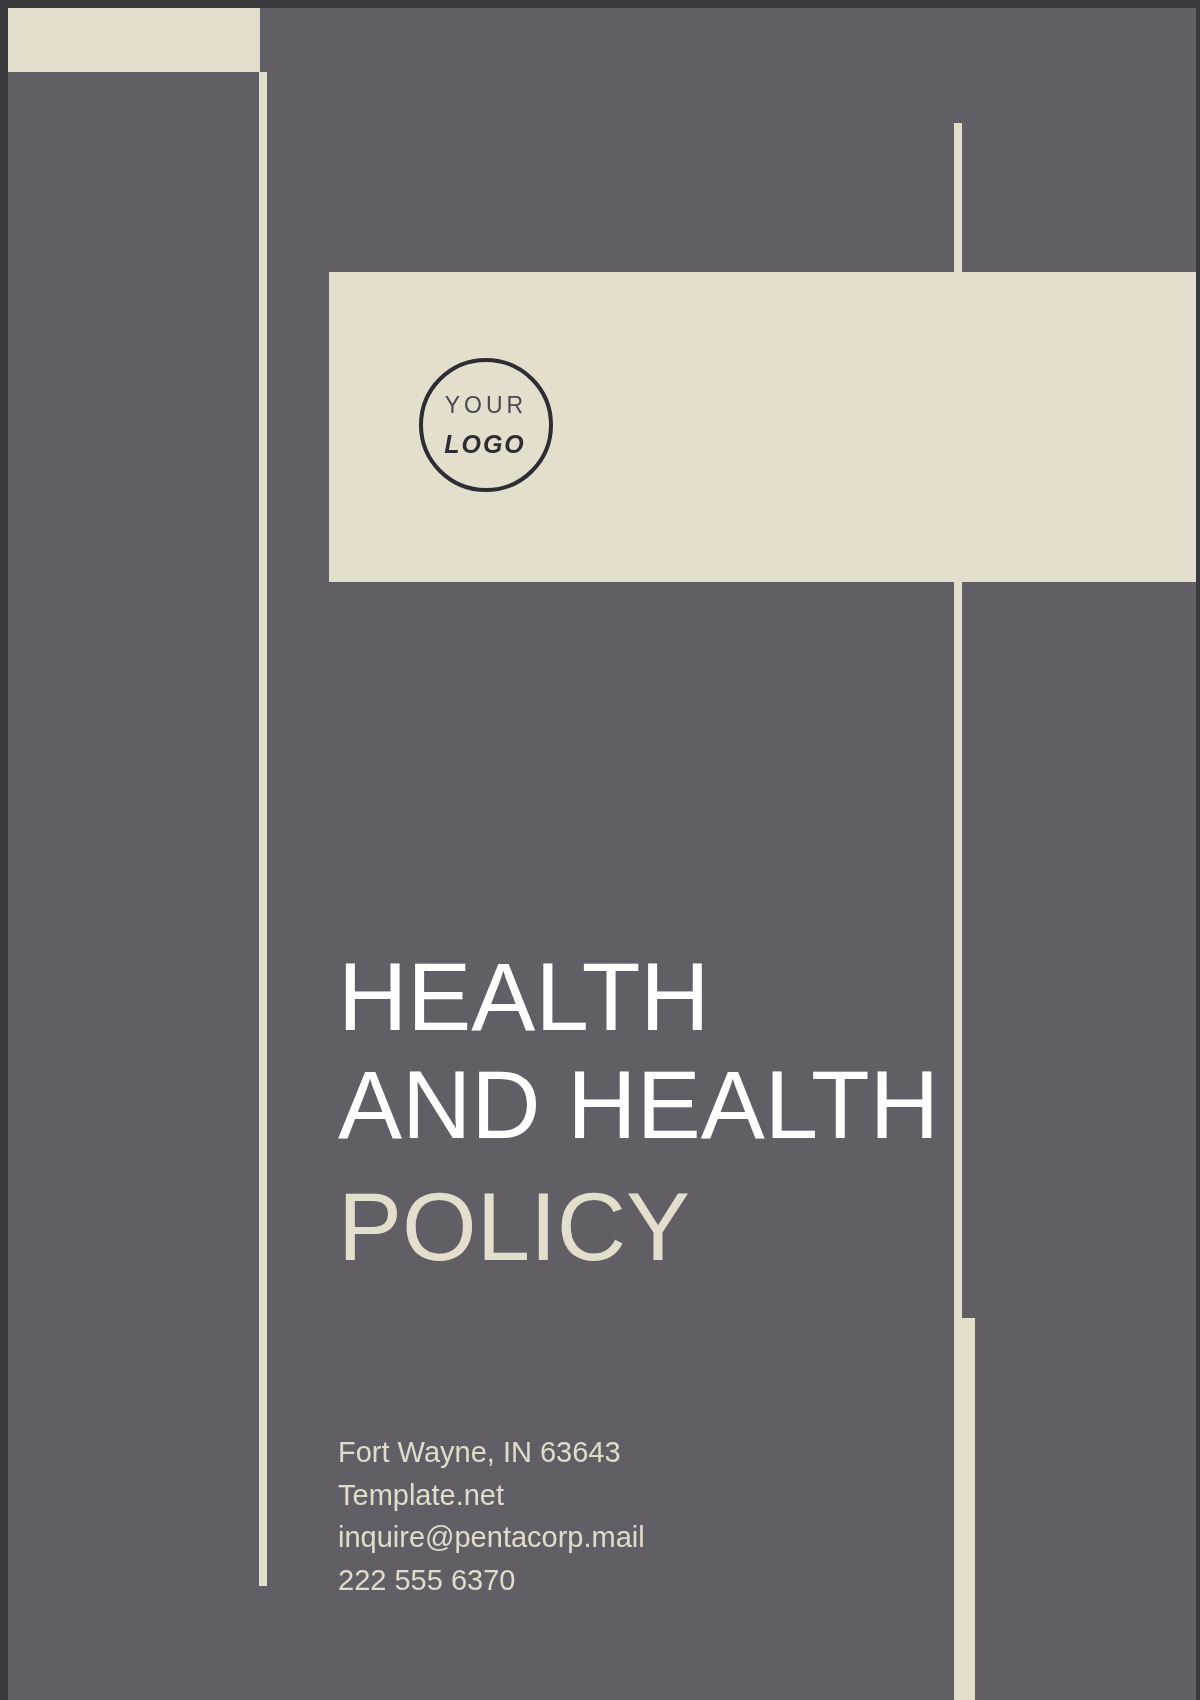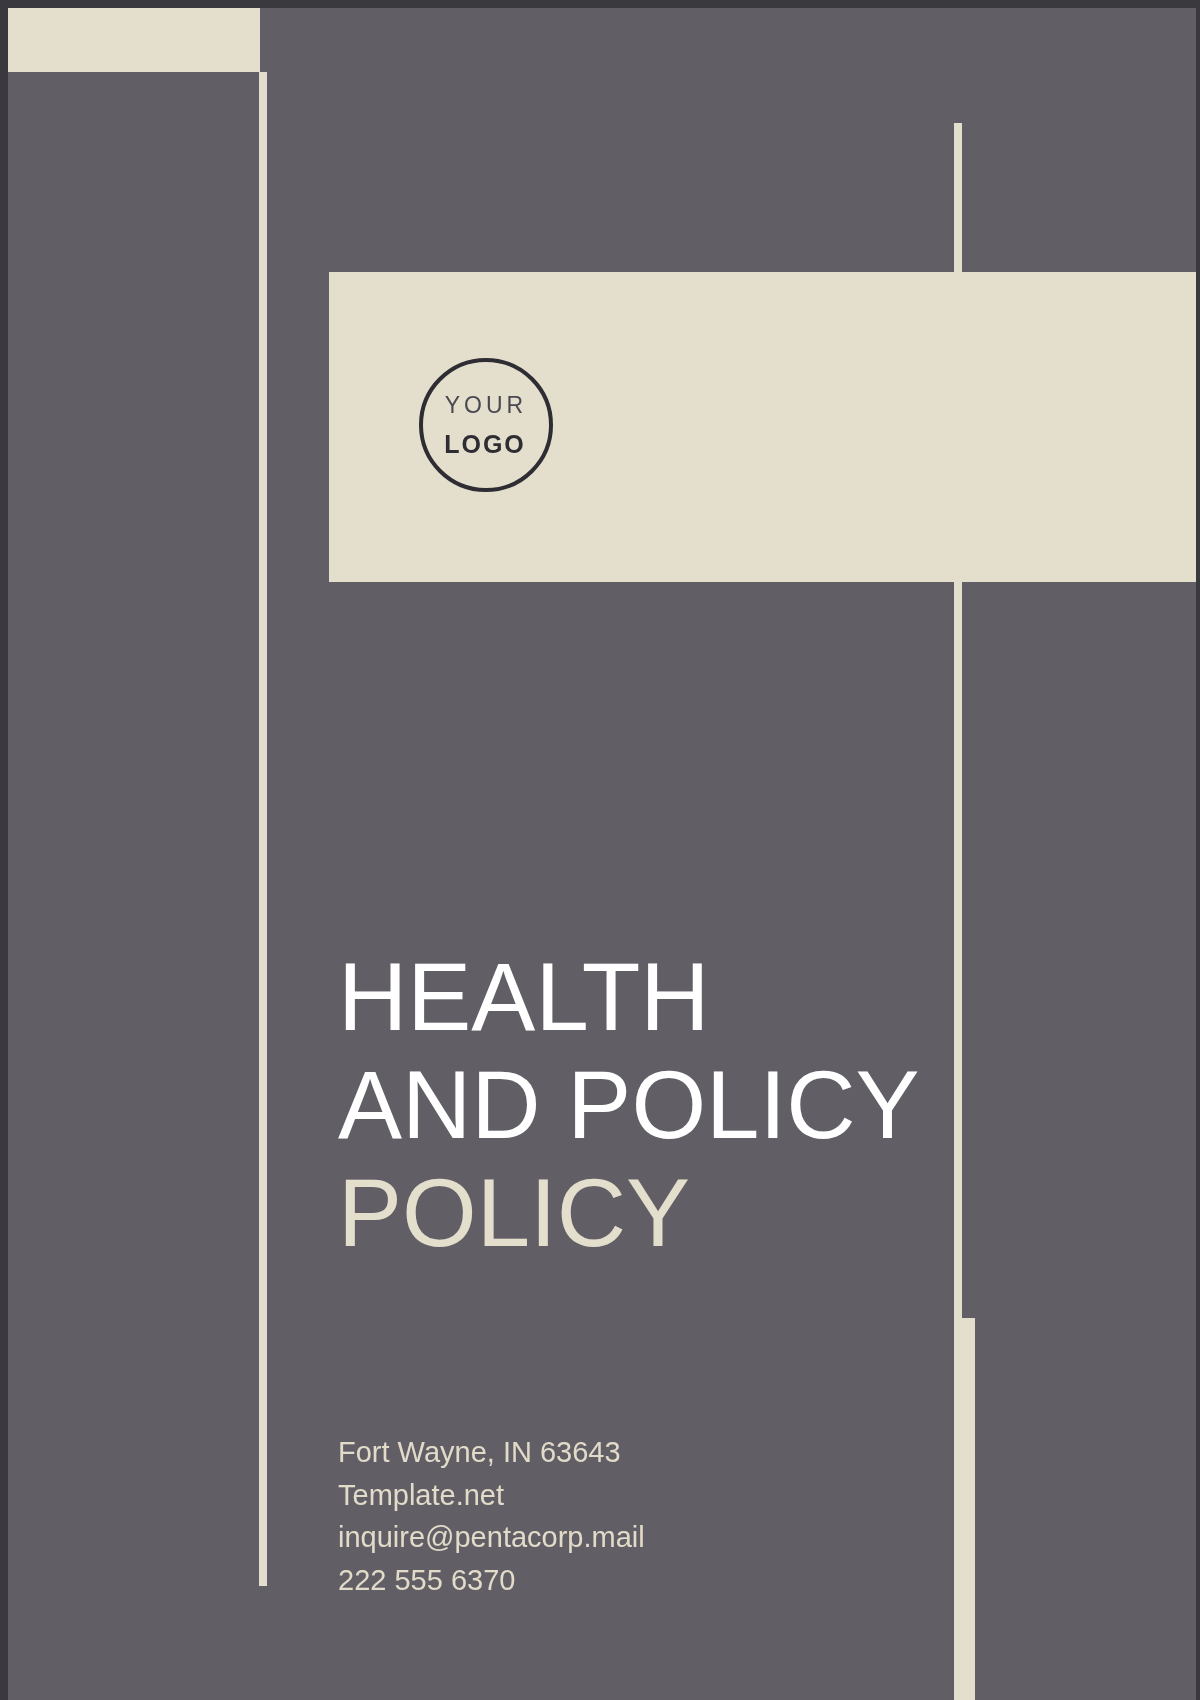--- a/index.html
+++ b/index.html
@@ -63,32 +63,34 @@
     font-weight: 400;
   }
   .logo-logo {
     font-size: 25px;
     line-height: 1;
     letter-spacing: 2px;
     padding-left: 2px;
     color: var(--dark, #2E2D33);
     font-weight: 700;
     margin-top: 7px;
+    font-style: italic;
   }
 
   .title-block {
     left: 322px; top: 931px;
     font-size: 96px;
     line-height: 100px;
     font-weight: 400;
     color: var(--title-white, #FFFFFF);
     white-space: nowrap;
   }
   .title-line3 {
     color: var(--cream, #E4DECC);
+    margin-top: 14px;
   }
 
   .contact-block {
     left: 322px; top: 1419px;
     font-size: 29px;
     line-height: 34.5px;
     font-weight: 400;
     color: var(--cream-text, #E2DBC9);
     white-space: nowrap;
   }
@@ -105,21 +107,21 @@
 
   <div class="abs banner">
     <div class="logo-circle">
       <div class="logo-your">YOUR</div>
       <div class="logo-logo">LOGO</div>
     </div>
   </div>
 
   <div class="abs title-block">
     <div class="title-line1">HEALTH</div>
-    <div class="title-line2">AND POLICY</div>
+    <div class="title-line2">AND HEALTH</div>
     <div class="title-line3">POLICY</div>
   </div>
 
   <div class="abs contact-block">
     <div>Fort Wayne, IN 63643</div>
     <div>Template.net</div>
     <div>inquire@pentacorp.mail</div>
     <div>222 555 6370</div>
   </div>
 

